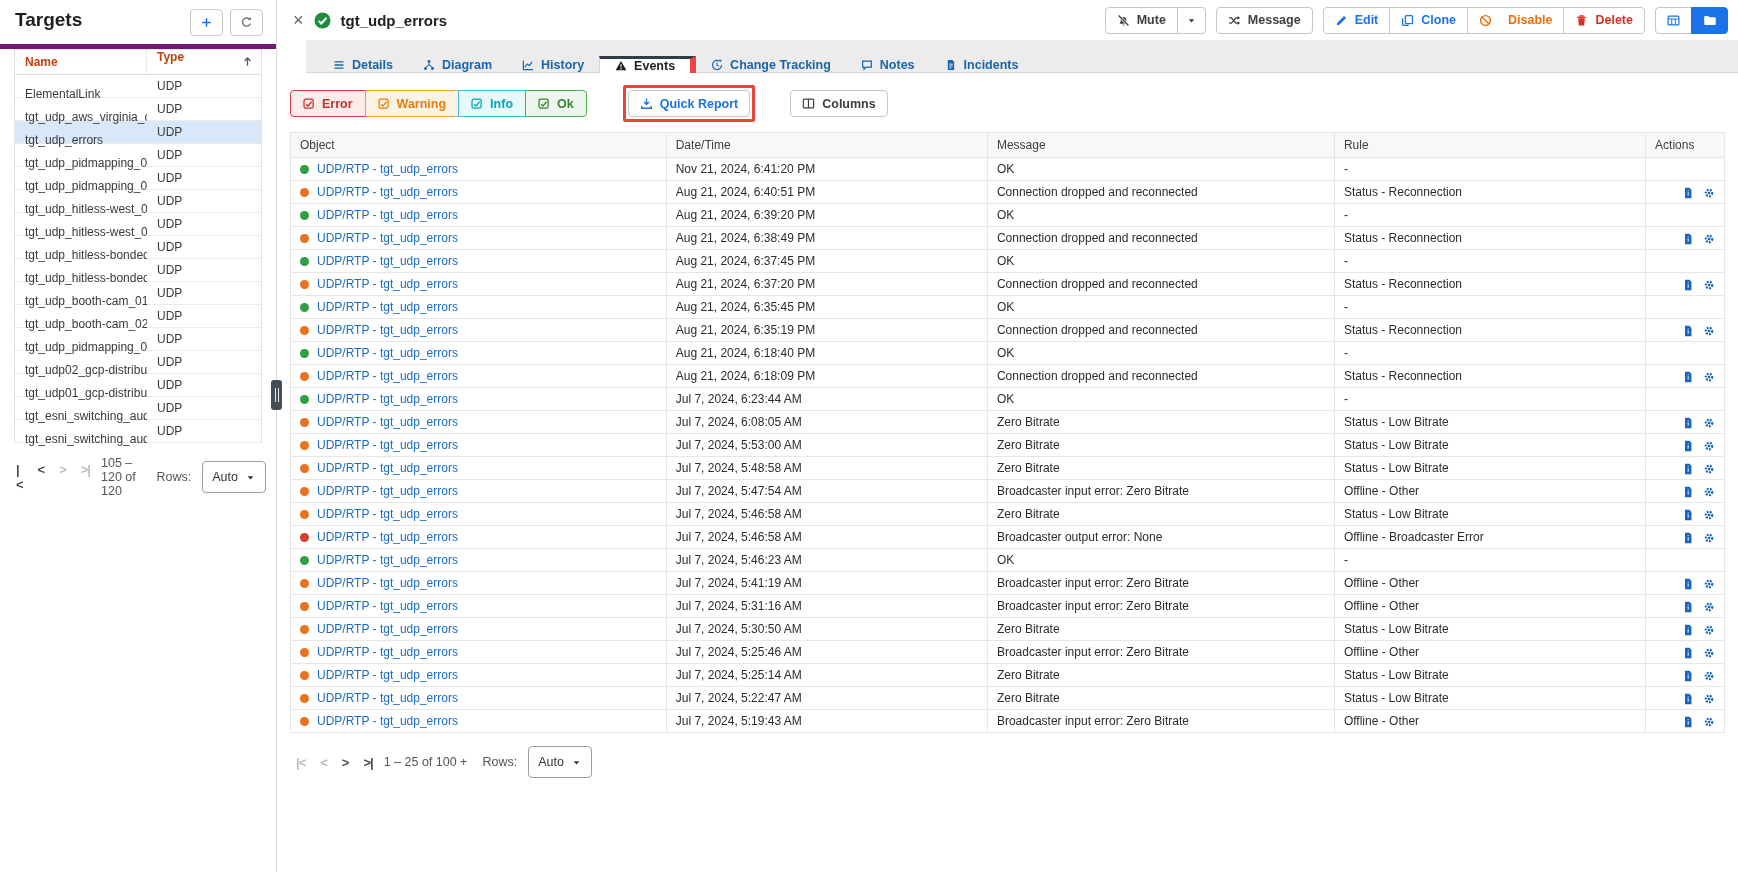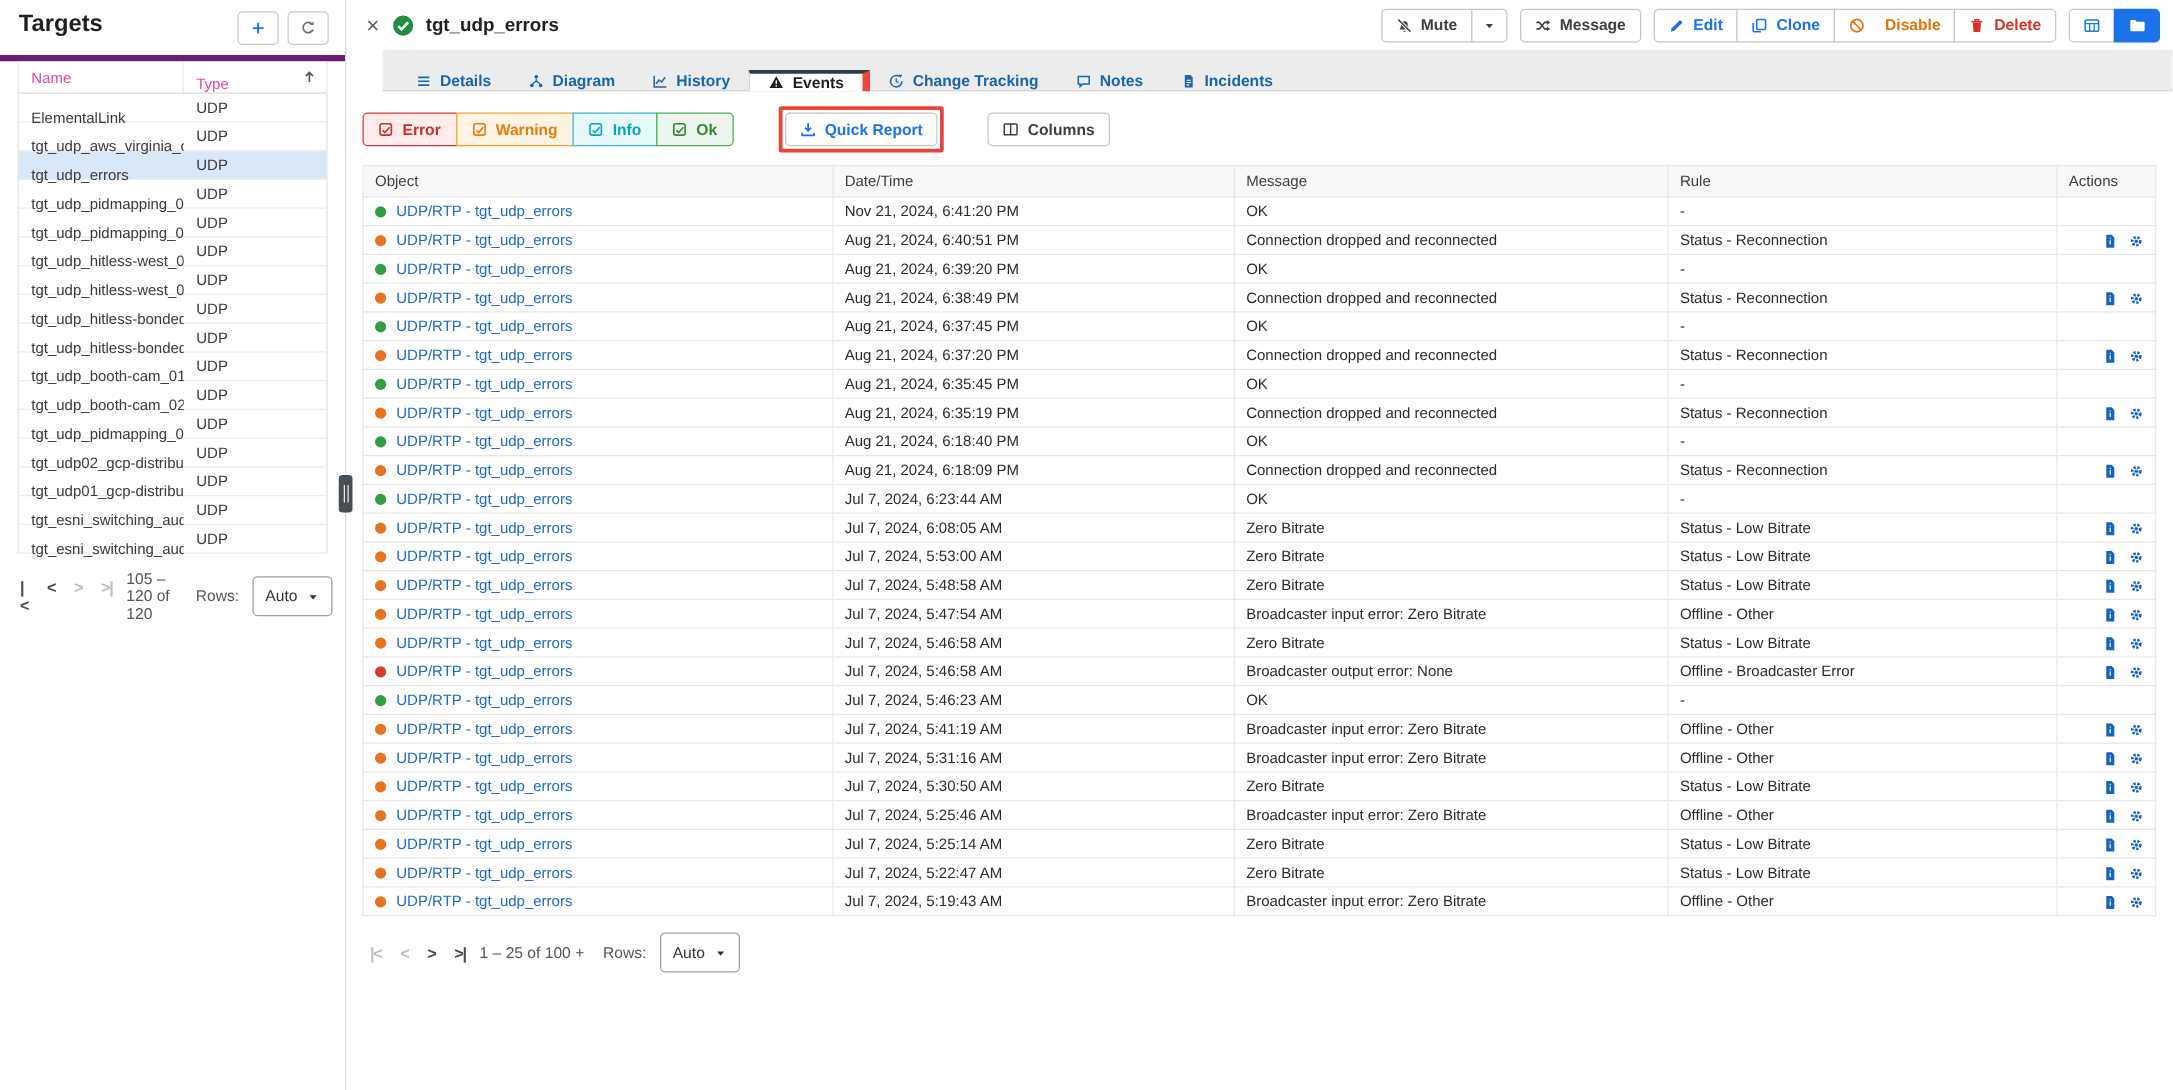--- a/index.html
+++ b/index.html
@@ -19,22 +19,22 @@
   .sb-title { font-size:19px; font-weight:bold; color:#1f1f1f; }
   .sb-actions { display:flex; gap:7px; }
   .icon-btn { width:33px; height:27px; border:1px solid #c9c9c9; border-radius:4px; background:#fff;
               display:inline-flex; align-items:center; justify-content:center; cursor:pointer; }
   .sb-filter { margin:11px 14px 9px; }
   .sb-filter input { width:100%; height:30px; border:1px solid #c9c9c9; border-radius:4px;
                      padding:0 9px; font-size:12.5px; color:#333; outline:none;
                      font-family:"Liberation Sans",sans-serif; }
   .sb-filter input::placeholder { color:#9e9e9e; }
   .t-wrap { margin:0 14px; border:1px solid #e2e2e2; border-bottom:none; }
-  .t-head { display:flex; align-items:flex-end; height:25px; border-bottom:1px solid #ddd;
-            color:#ec4899; background:#fff; position:relative; }
+  .t-head { display:flex; align-items:flex-start; height:25px; border-bottom:1px solid #ddd;
+            color:#c2410c; background:#fff; position:relative;font-weight:bold; }
   .t-cell { padding-left:10px; }
   .t-cell.name { width:132px; border-right:1px solid #e8e8e8; height:100%; display:flex; align-items:center; }
   .t-cell.type { flex:1; }
   .sort { position:absolute; right:7px; top:5px; color:#555; }
   .t-row { display:flex; align-items:center; height:23px; border-bottom:1px solid #ececec;
            color:#3a3a3a; cursor:pointer; }
   .t-row .name { width:132px; padding-left:10px; white-space:nowrap; overflow:hidden;margin-top:16px; }
   .t-row .type { flex:1; padding-left:10px; }
   .t-row.selected { background:#d9e8f8; }
   .sb-pag { display:flex; align-items:center; gap:11px; padding:13px 10px 0 16px;

